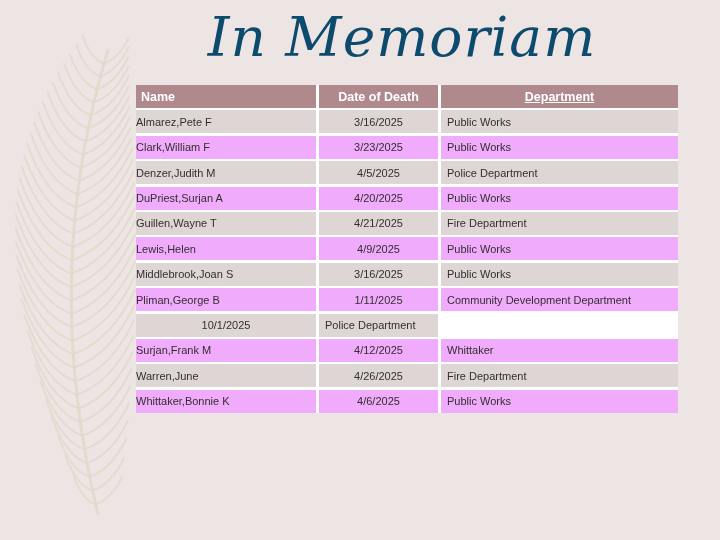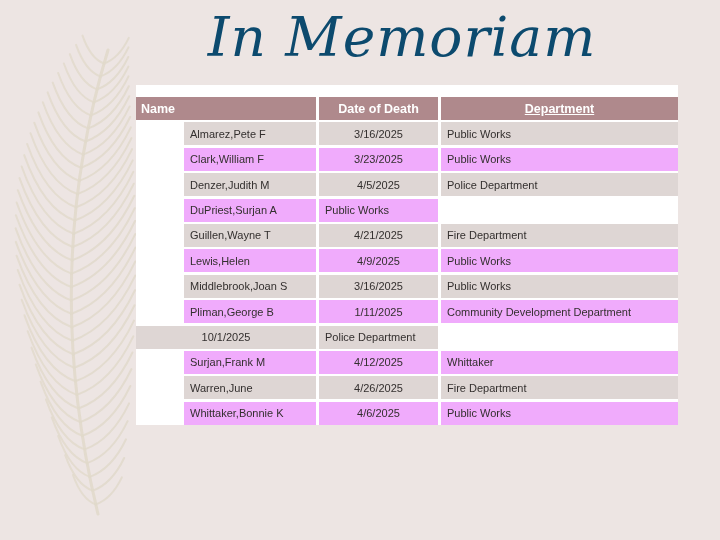--- a/index.html
+++ b/index.html
@@ -48,21 +48,20 @@
     width: 542px;
     background: #FFFFFF;
   }
   .trow {
     display: grid;
     grid-template-columns: 180px 119px 1fr;
     column-gap: 3px;
   }
   .trow.thead {
     height: 23px;
-    margin-top: 12px;
   }
   .trow.tbody-row {
     height: 23px;
     margin-top: 2.4px;
   }
   .cell {
     display: flex;
     align-items: center;
     overflow: hidden;
     white-space: nowrap;
@@ -75,21 +74,21 @@
   }
   .thead .cell.c-name { justify-content: flex-start; padding-left: 5px; }
   .thead .cell.c-date { justify-content: center; }
   .thead .cell.c-dept { justify-content: center; text-decoration: underline; }
   .tbody-row .cell {
     font-size: 11px;
     color: #332F2E;
   }
   .tbody-row.alt-dark .cell  { background: #DED6D4; }
   .tbody-row.alt-light .cell { background: #f0abfc; }
-  .tbody-row .cell.c-name { justify-content: flex-start; padding-left: 6px; margin-left: 48px; }
+  .tbody-row .cell.c-name { justify-content: flex-start; padding-left: 0; }
   .tbody-row .cell.c-date { justify-content: center; }
   .tbody-row .cell.c-dept { justify-content: flex-start; padding-left: 6px; }
 </style>
 </head>
 <body>
 
 <div class="slide">
 
   <svg id="feather" class="feather" viewBox="0 0 220 515">
       <path d="M112,498 Q54,258 122,34" fill="none" stroke="#E1D9CB" stroke-width="3" stroke-linecap="round" opacity="0.9"></path>
@@ -182,20 +181,21 @@
           <div class="cell c-date">3/23/2025</div>
           <div class="cell c-dept">Public Works</div>
         </div>
         <div class="trow tbody-row alt-dark">
           <div class="cell c-name">Denzer,Judith M</div>
           <div class="cell c-date">4/5/2025</div>
           <div class="cell c-dept">Police Department</div>
         </div>
         <div class="trow tbody-row alt-light">
           <div class="cell c-name">DuPriest,Surjan A</div>
+          <div class="cell c-date">4/20/2025</div>
           <div class="cell c-dept">Public Works</div>
         </div>
         <div class="trow tbody-row alt-dark">
           <div class="cell c-name">Guillen,Wayne T</div>
           <div class="cell c-date">4/21/2025</div>
           <div class="cell c-dept">Fire Department</div>
         </div>
         <div class="trow tbody-row alt-light">
           <div class="cell c-name">Lewis,Helen</div>
           <div class="cell c-date">4/9/2025</div>

